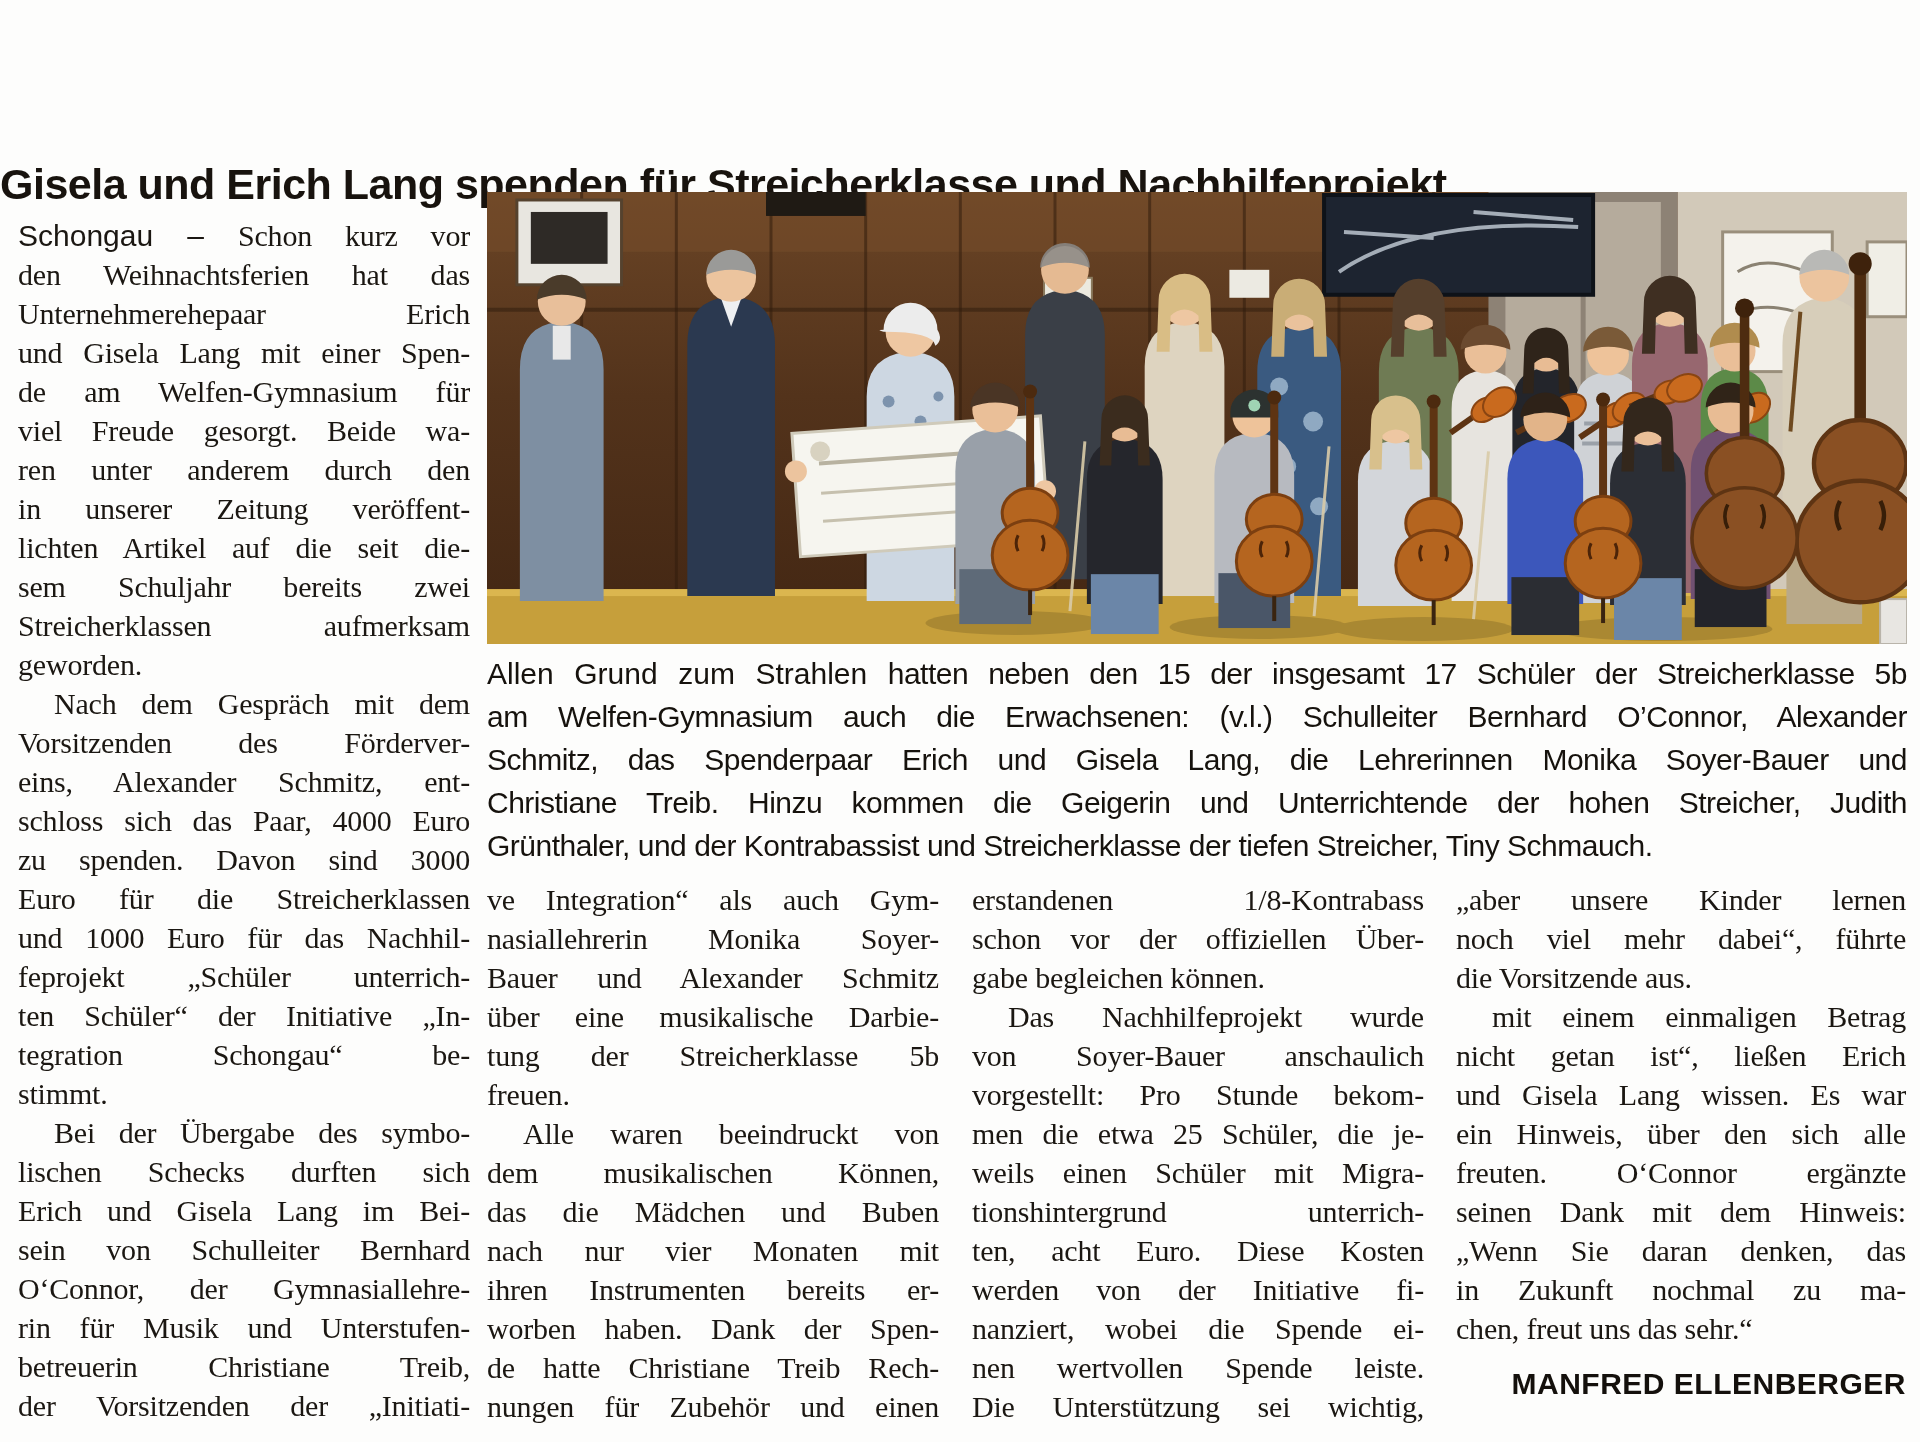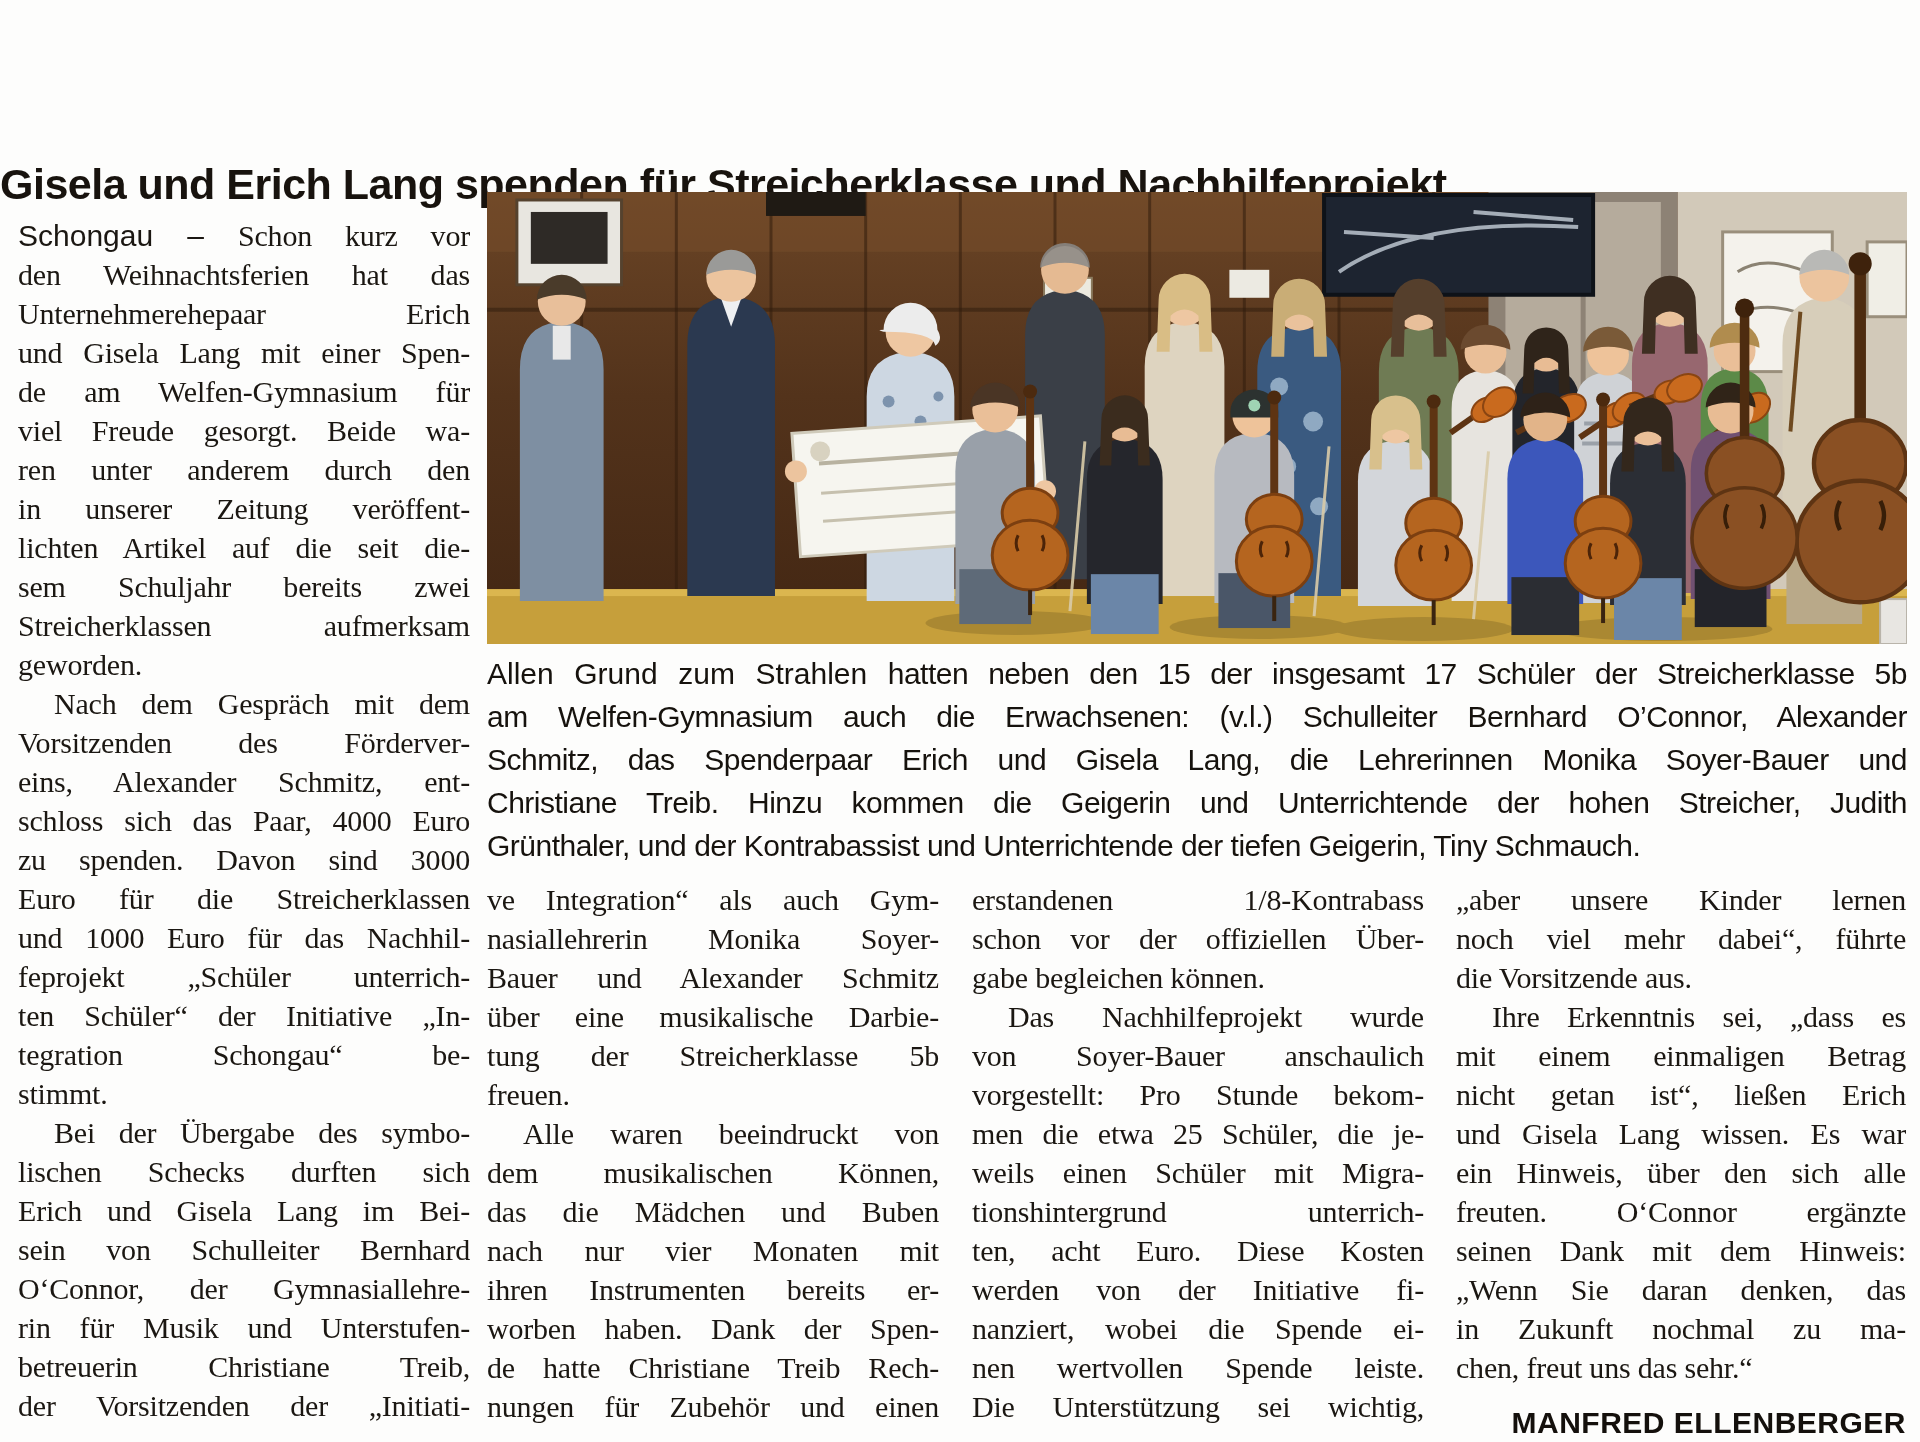--- a/index.html
+++ b/index.html
@@ -277,21 +277,21 @@
     </svg>
   </figure>
 
   <div class="caption">
     <div>
         <div class="para">
           <div class="cap-line"><b class="lead">Allen Grund zum Strahlen </b>hatten neben den 15 der insgesamt 17 Schüler der Streicherklasse 5b</div>
           <div class="cap-line">am Welfen-Gymnasium auch die Erwachsenen: (v.l.) Schulleiter Bernhard O’Connor, Alexander</div>
           <div class="cap-line">Schmitz, das Spenderpaar Erich und Gisela Lang, die Lehrerinnen Monika Soyer-Bauer und</div>
           <div class="cap-line">Christiane Treib. Hinzu kommen die Geigerin und Unterrichtende der hohen Streicher, Judith</div>
-          <div class="cap-line endline">Grünthaler, und der Kontrabassist und Unterrichtende der tiefen Geigerin, Tiny Schmauch.</div>
+          <div class="cap-line endline">Grünthaler, und der Kontrabassist und Streicherklasse der tiefen Streicher, Tiny Schmauch.</div>
         </div>
       </div>
   </div>
 
   <div class="col col1">
       <div class="para">
         <div class="line"><b class="lead">Schongau – </b>Schon kurz vor</div>
         <div class="line">den Weihnachtsferien hat das</div>
         <div class="line">Unternehmerehepaar Erich</div>
         <div class="line">und Gisela Lang mit einer Spen-</div>
@@ -368,21 +368,20 @@
         <div class="line">Die Unterstützung sei wichtig,</div>
       </div>
     </div>
   <div class="col col4">
   <div class="para">
         <div class="line">„aber unsere Kinder lernen</div>
         <div class="line">noch viel mehr dabei“, führte</div>
         <div class="line endline">die Vorsitzende aus.</div>
       </div>
       <div class="para indent">
-        <div class="line">Ihre Erkenntnis sei, „dass es</div>
         <div class="line">mit einem einmaligen Betrag</div>
         <div class="line">nicht getan ist“, ließen Erich</div>
         <div class="line">und Gisela Lang wissen. Es war</div>
         <div class="line">ein Hinweis, über den sich alle</div>
         <div class="line">freuten. O‘Connor ergänzte</div>
         <div class="line">seinen Dank mit dem Hinweis:</div>
         <div class="line">„Wenn Sie daran denken, das</div>
         <div class="line">in Zukunft nochmal zu ma-</div>
         <div class="line endline">chen, freut uns das sehr.“</div>
       </div>

